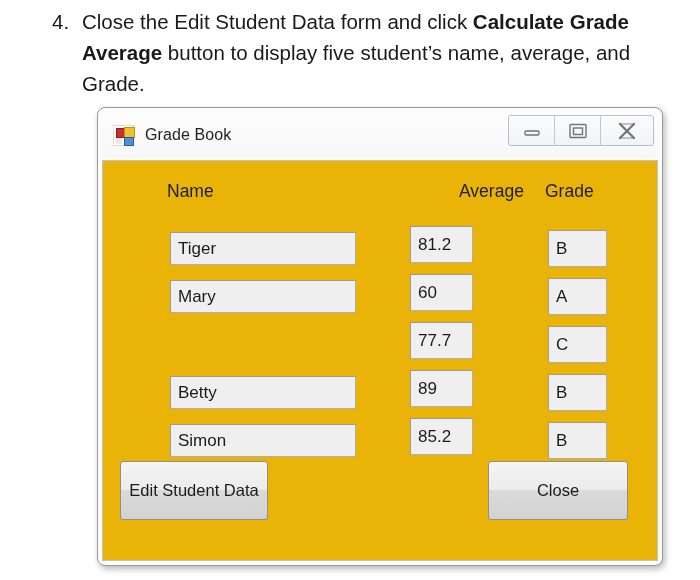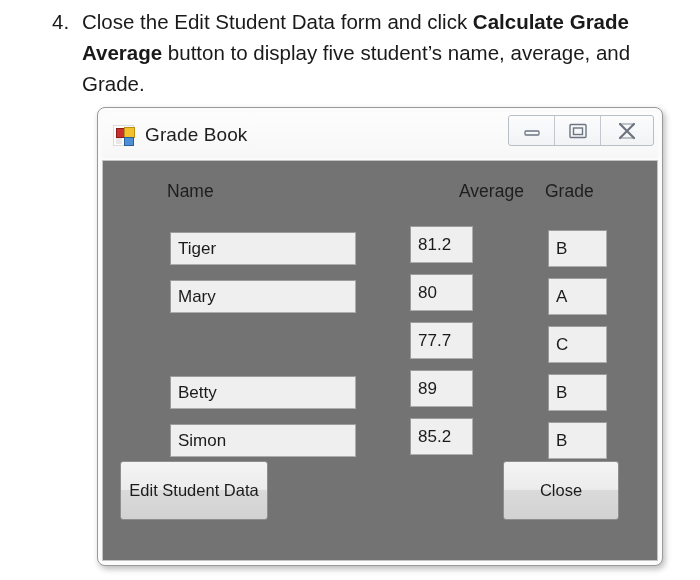--- a/index.html
+++ b/index.html
@@ -88,21 +88,21 @@
   #app-icon .sq-blue {
     left: 10px; top: 11px; width: 8px; height: 7px;
     background: #4f8fd4; border: 1px solid #2a5f9e;
   }
   #app-icon .sq-grey {
     left: 2px; top: 12px; width: 6px; height: 6px;
     background: #e8e8e8;
   }
   #window-title {
     margin-left: 11px;
-    font-size: 19px;
+    font-size: 16px;
     color: #1e1e1e;
     letter-spacing: 0.1px;
     white-space: nowrap;
   }
 
   #window-controls {
     position: absolute;
     right: 4px;
     top: 3px;
     display: flex;
@@ -121,21 +121,21 @@
     box-sizing: border-box;
   }
   .winbtn:last-child { border-right: none; width: 52px; }
   .winbtn svg { display: block; }
 
   
   #client {
     position: relative;
     height: 401px;
     margin-top: 2px;
-    background: #737373;
+    background: #eab308;
     border: 1px solid #c4c4c4;
     box-sizing: border-box;
   }
 
   
   .col-header {
     position: absolute;
     font-size: 17.5px;
     color: #1e1e1e;
     top: 20px;
@@ -213,21 +213,21 @@
     color: #1b1b1b;
     cursor: default;
   }
   #btn-edit      { left: 17px;  width: 148px; }
   #btn-calculate {
     left: 191px; width: 176px;
     border: 2px solid #4fa3d6;
     border-radius: 4px;
     box-shadow: inset 0 0 0 1px #f2f2f2;
   }
-  #btn-close     { left: 400px; width: 116px; }
+  #btn-close     { left: 385px; width: 140px; }
 </style>
 </head>
 <body>
 
 <div id="instruction">
   <span class="num">4.</span>
   <span class="body"><span>Close the Edit Student Data form and click </span><b>Calculate Grade Average</b><span> button to display five student’s name, average, and Grade.</span></span>
 </div>
 
 <div id="window">
@@ -271,21 +271,21 @@
     <div id="rows">
 
       <div class="row">
         <div class="tb tb-name">Tiger</div>
         <div class="tb tb-avg">81.2</div>
         <div class="tb tb-grade">B</div>
       </div>
 
       <div class="row">
         <div class="tb tb-name">Mary</div>
-        <div class="tb tb-avg">80</div>
+        <div class="tb tb-avg">60</div>
         <div class="tb tb-grade">A</div>
       </div>
 
       <div class="row">
         <div class="tb tb-avg">77.7</div>
         <div class="tb tb-grade">C</div>
       </div>
 
       <div class="row">
         <div class="tb tb-name">Betty</div>

